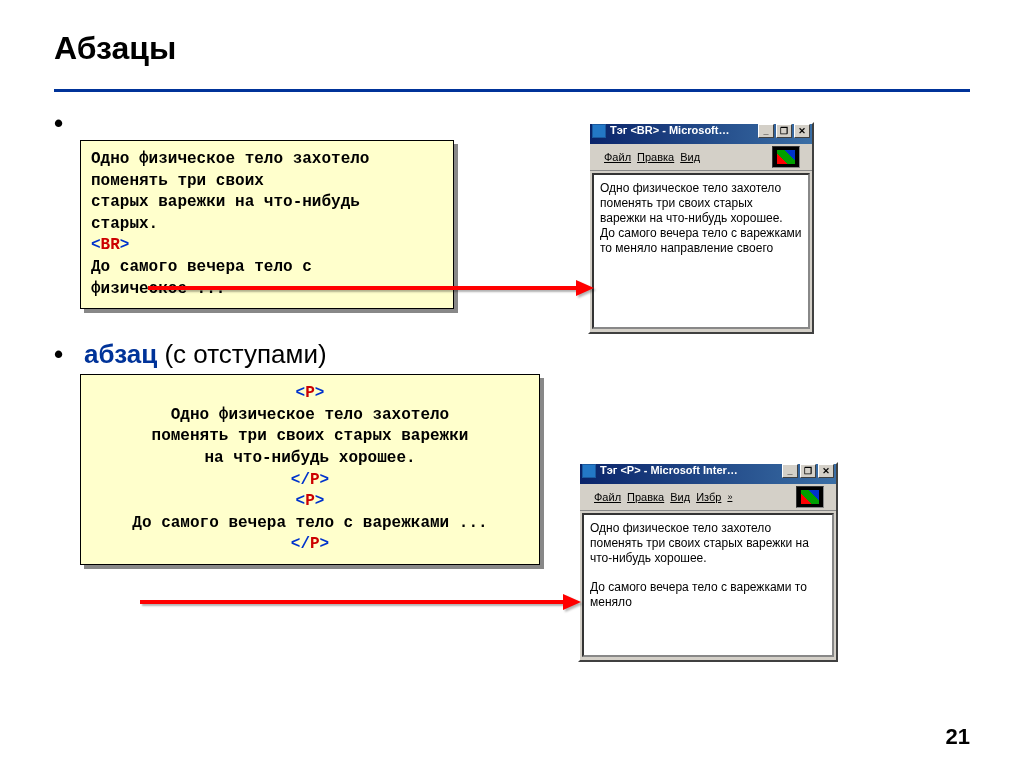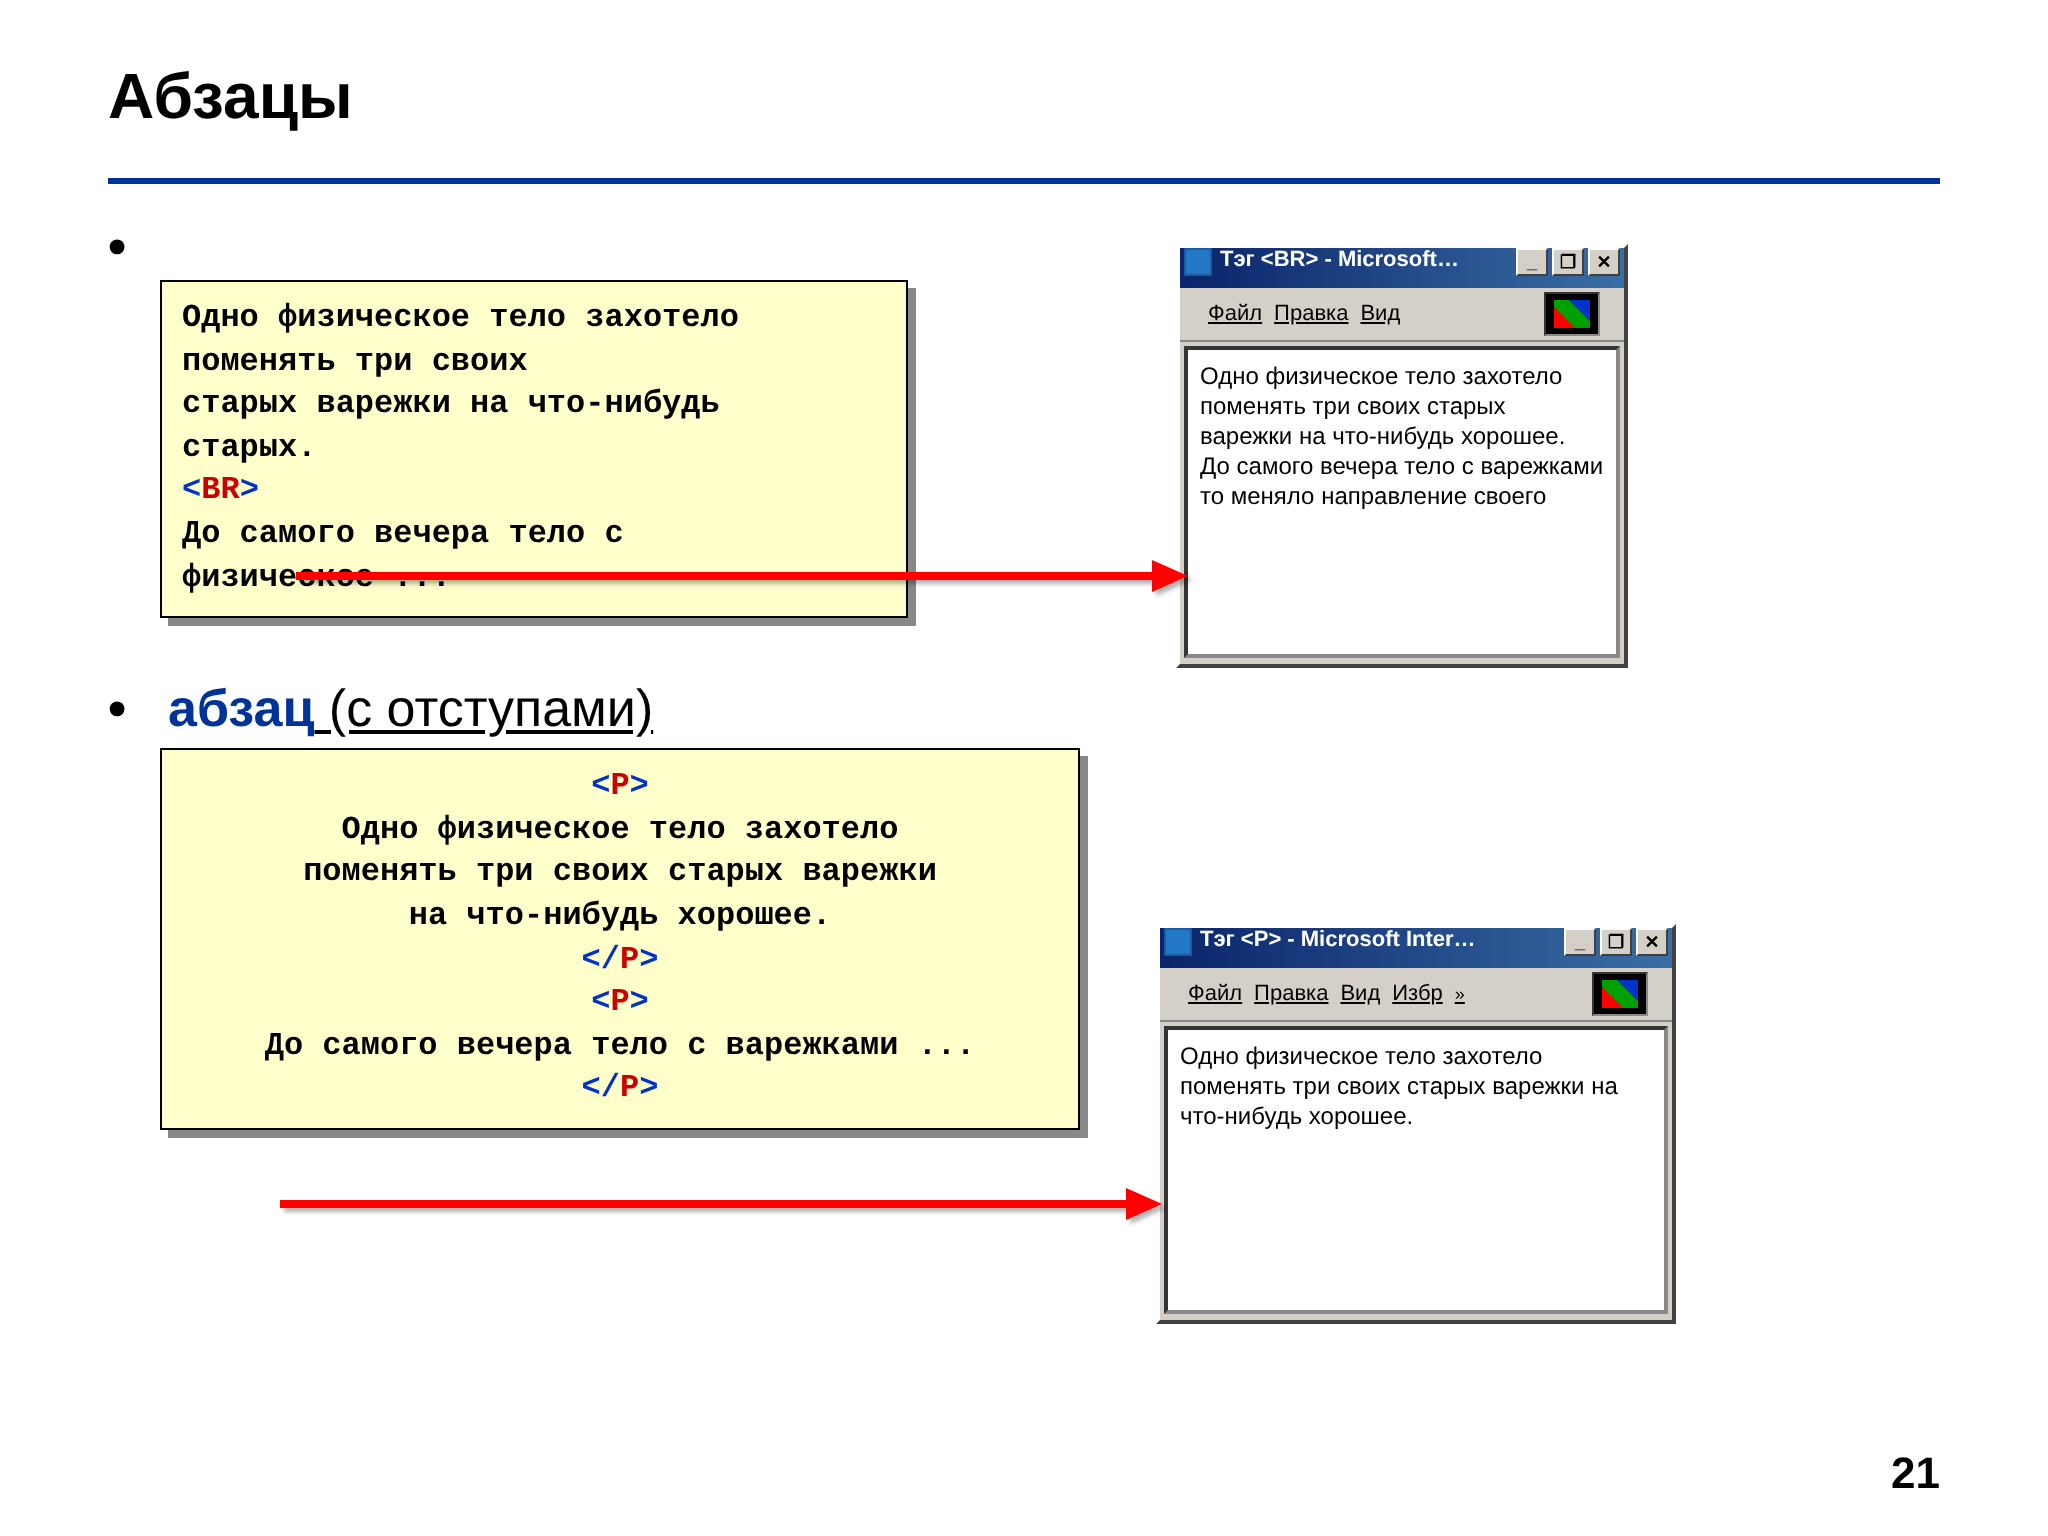--- a/index.html
+++ b/index.html
@@ -37,21 +37,20 @@
   }
   .bullet-text {
     font-size: 26px;
     font-weight: bold;
     color: #003399;
   }
   .bullet-plain {
     font-size: 26px;
     font-weight: normal;
     color: #000;
-    text-decoration: underline;
   }
   .code-shadow {
     background: #888;
     margin-left: 30px;
     margin-top: 6px;
     width: 374px;
   }
   .code-box {
     background: #ffffcc;
     border: 1px solid #000;
@@ -250,19 +249,20 @@
     <span>Правка</span>
     <span>Вид</span>
     <span>Избр</span>
     <span class="chev">»</span>
     <span class="ie-flag">
         <span class="ie-flag-inner"></span>
       </span>
   </div>
   <div class="content-area short">
     <p>Одно физическое тело захотело поменять три своих старых варежки на что-нибудь хорошее.</p>
+    <p class="para-gap">До самого вечера тело с варежками то меняло</p>
   </div>
 </div>
 
 <div class="arrow" style="left:148px; top:286px; width:430px;"></div>
 <div class="arrow" style="left:140px; top:600px; width:425px;"></div>
 
 <div class="page-num">21</div>
 
 </body></html>

